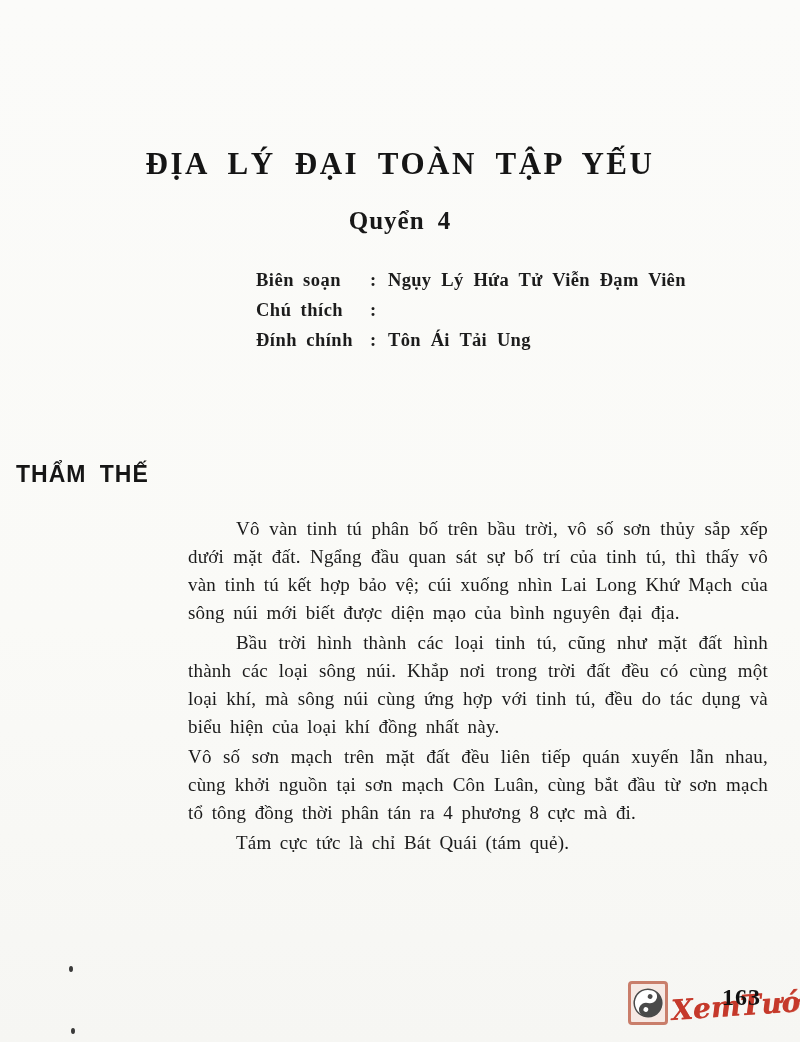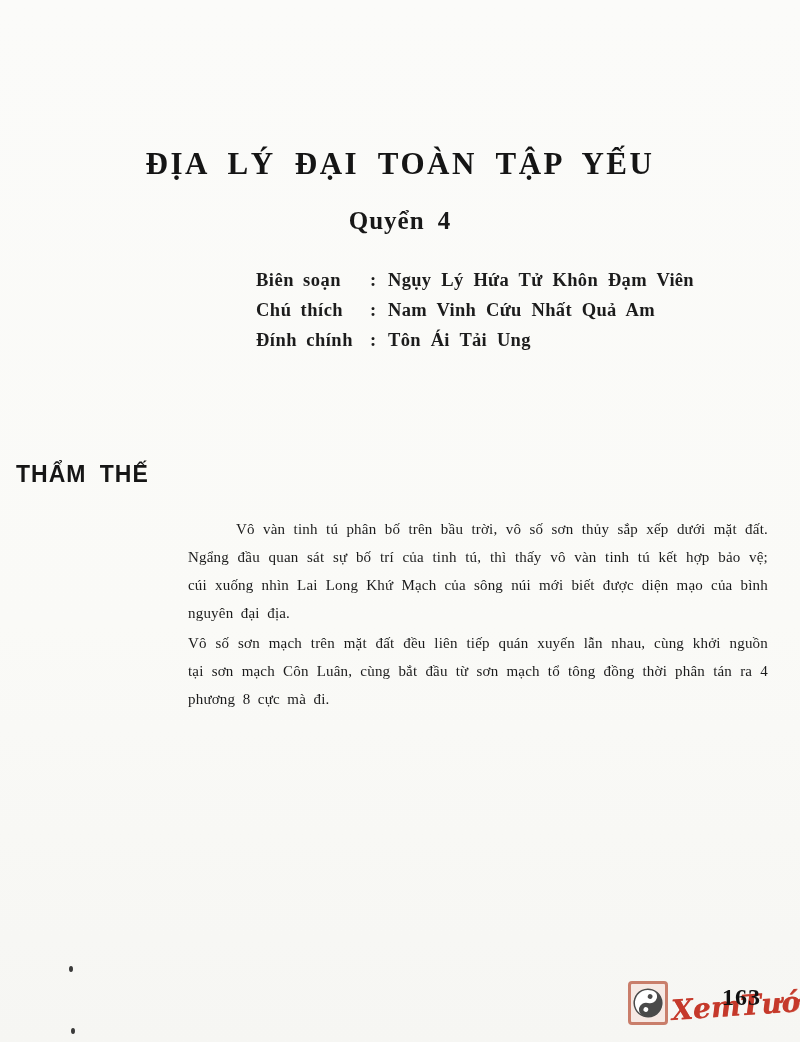--- a/index.html
+++ b/index.html
@@ -55,21 +55,21 @@
   .section-heading {
     position: absolute; top: 461px; left: 16px; width: 100%;
     text-align: left;
     font-family: "Liberation Sans", sans-serif;
     font-size: 23px; font-weight: bold;
     letter-spacing: 1px; word-spacing: 6px;
     color: #161616;
   }
   .body-text {
     position: absolute; top: 515px; left: 188px; width: 580px;
-    font-size: 15px; line-height: 28px;
+    font-size: 19px; line-height: 28px;
     text-align: justify;
     word-spacing: 3.5px; letter-spacing: 0.2px;
     color: #1b1b1b;
   }
   .body-text p { margin: 0 0 2px 0; }
   .body-text p.indent { text-indent: 48px; }
   .page-number {
     position: absolute; top: 984px; left: 722px;
     font-size: 24px; font-weight: bold;
     letter-spacing: 1px;
@@ -117,40 +117,41 @@
 <div class="page">
 
   <div class="page-title">ĐỊA LÝ ĐẠI TOÀN TẬP YẾU</div>
 
   <div class="volume">Quyển 4</div>
 
   <div class="credits">
     <div class="credit-row">
       <span class="credit-label">Biên soạn</span>
       <span class="credit-colon">:</span>
-      <span class="credit-value">Ngụy Lý Hứa Tử Khôn Đạm Viên</span>
+      <span class="credit-value">Ngụy Lý Hứa Tử Viễn Đạm Viên</span>
     </div>
     <div class="credit-row">
       <span class="credit-label">Chú thích</span>
       <span class="credit-colon">:</span>
-      <span class="credit-value">Nam Vinh Cứu Nhất Quả Am</span>
     </div>
     <div class="credit-row">
       <span class="credit-label">Đính chính</span>
       <span class="credit-colon">:</span>
       <span class="credit-value">Tôn Ái Tải Ung</span>
     </div>
   </div>
 
 
   <div class="section-heading">THẨM THẾ</div>
 
   <div class="body-text">
     <p class="indent">Vô vàn tinh tú phân bố trên bầu trời, vô số sơn thủy sắp xếp dưới mặt đất. Ngẩng đầu quan sát sự bố trí của tinh tú, thì thấy vô vàn tinh tú kết hợp bảo vệ; cúi xuống nhìn Lai Long Khứ Mạch của sông núi mới biết được diện mạo của bình nguyên đại địa.</p>
+    <p class="indent">Bầu trời hình thành các loại tinh tú, cũng như mặt đất hình thành các loại sông núi. Khắp nơi trong trời đất đều có cùng một loại khí, mà sông núi cùng ứng hợp với tinh tú, đều do tác dụng và biểu hiện của loại khí đồng nhất này.</p>
     <p>Vô số sơn mạch trên mặt đất đều liên tiếp quán xuyến lẫn nhau, cùng khởi nguồn tại sơn mạch Côn Luân, cùng bắt đầu từ sơn mạch tổ tông đồng thời phân tán ra 4 phương 8 cực mà đi.</p>
+    <p class="indent">Tám cực tức là chỉ Bát Quái (tám quẻ).</p>
   </div>
 
   <div class="page-number">163</div>
 
   <div class="watermark">
     <div class="wm-icon-box">
       <svg width="30" height="30" viewBox="0 0 100 100" aria-hidden="true">
         <circle cx="50" cy="50" r="46" fill="#ffffff" stroke="#4a4a4a" stroke-width="5"></circle>
         <path d="M50,4 a46,46 0 0 1 0,92 a23,23 0 0 1 0,-46 a23,23 0 0 0 0,-46 z" fill="#4a4a4a"></path>
         <circle cx="50" cy="27" r="8" fill="#4a4a4a"></circle>

